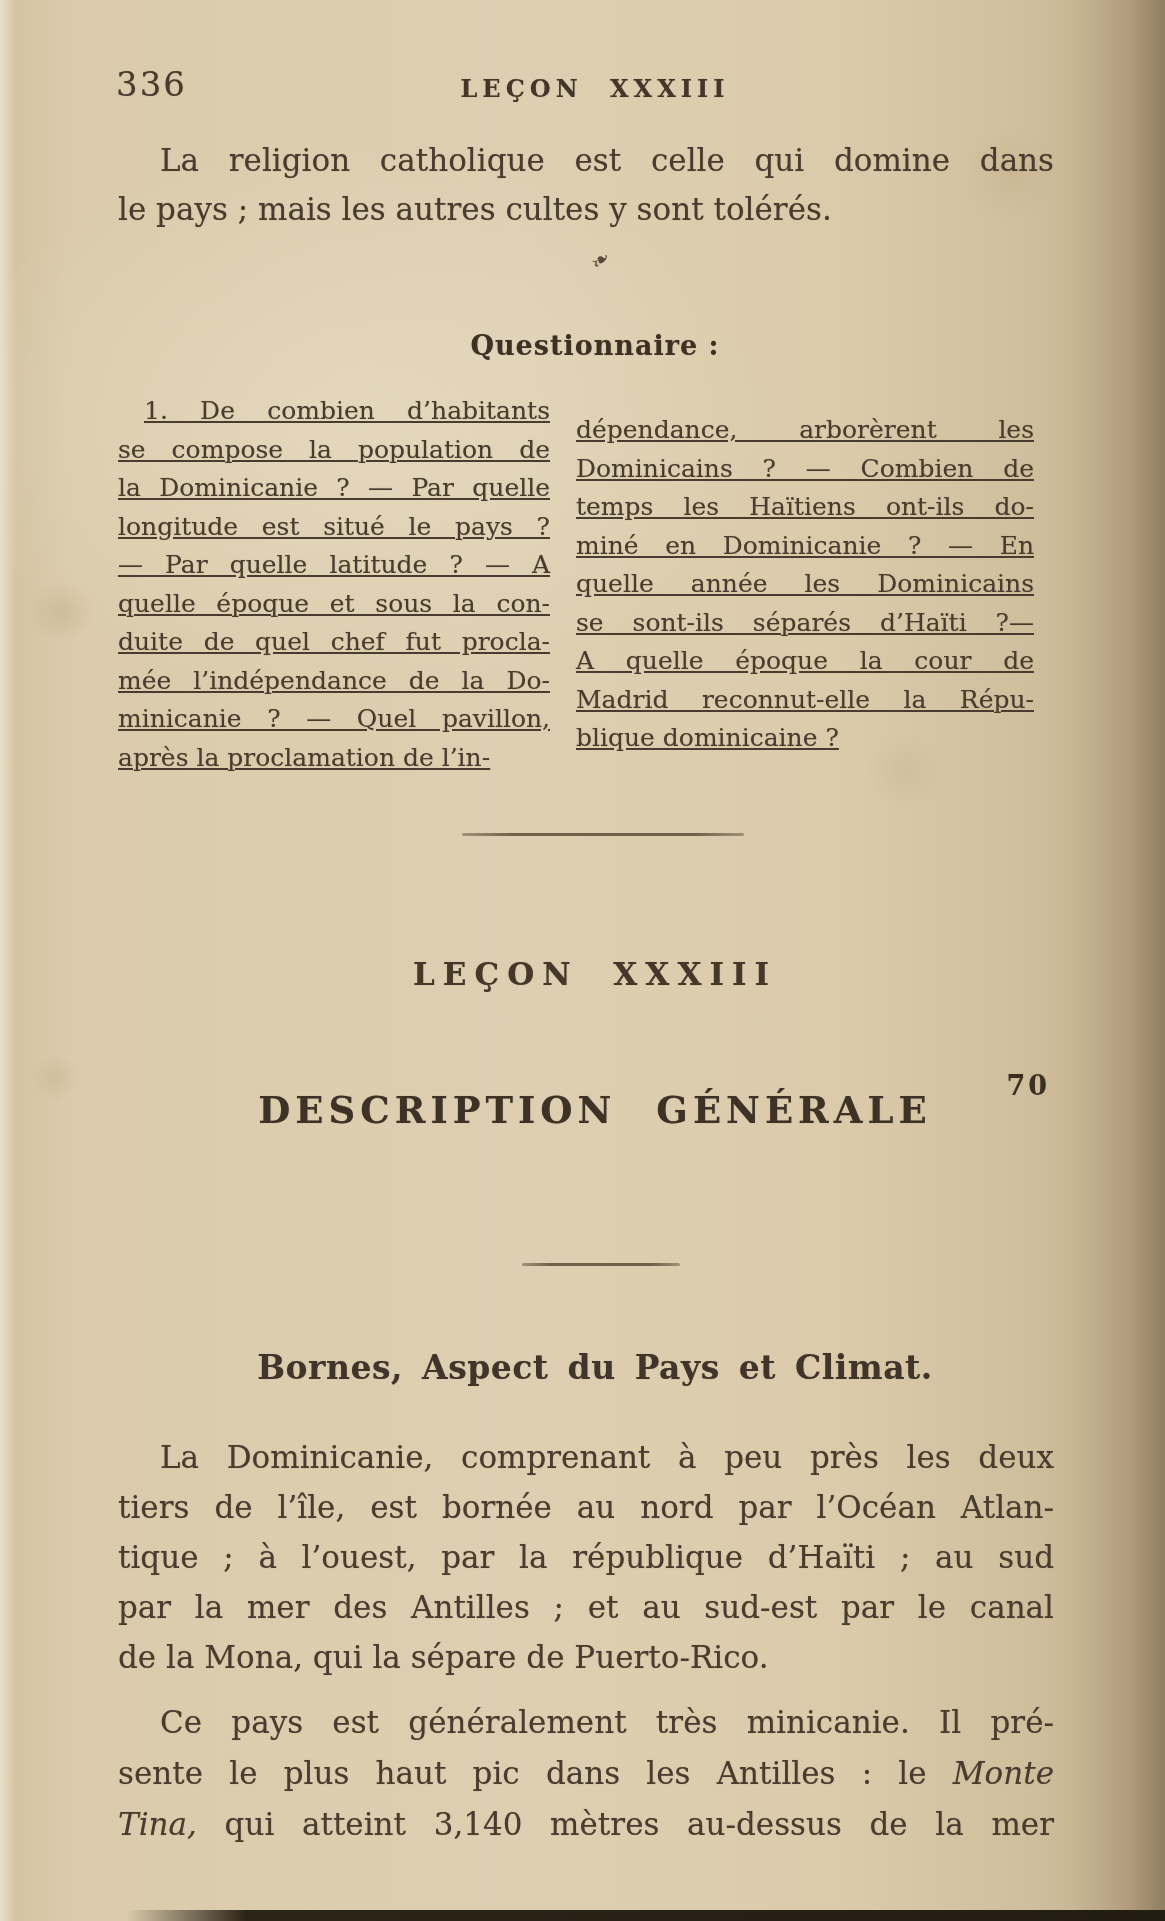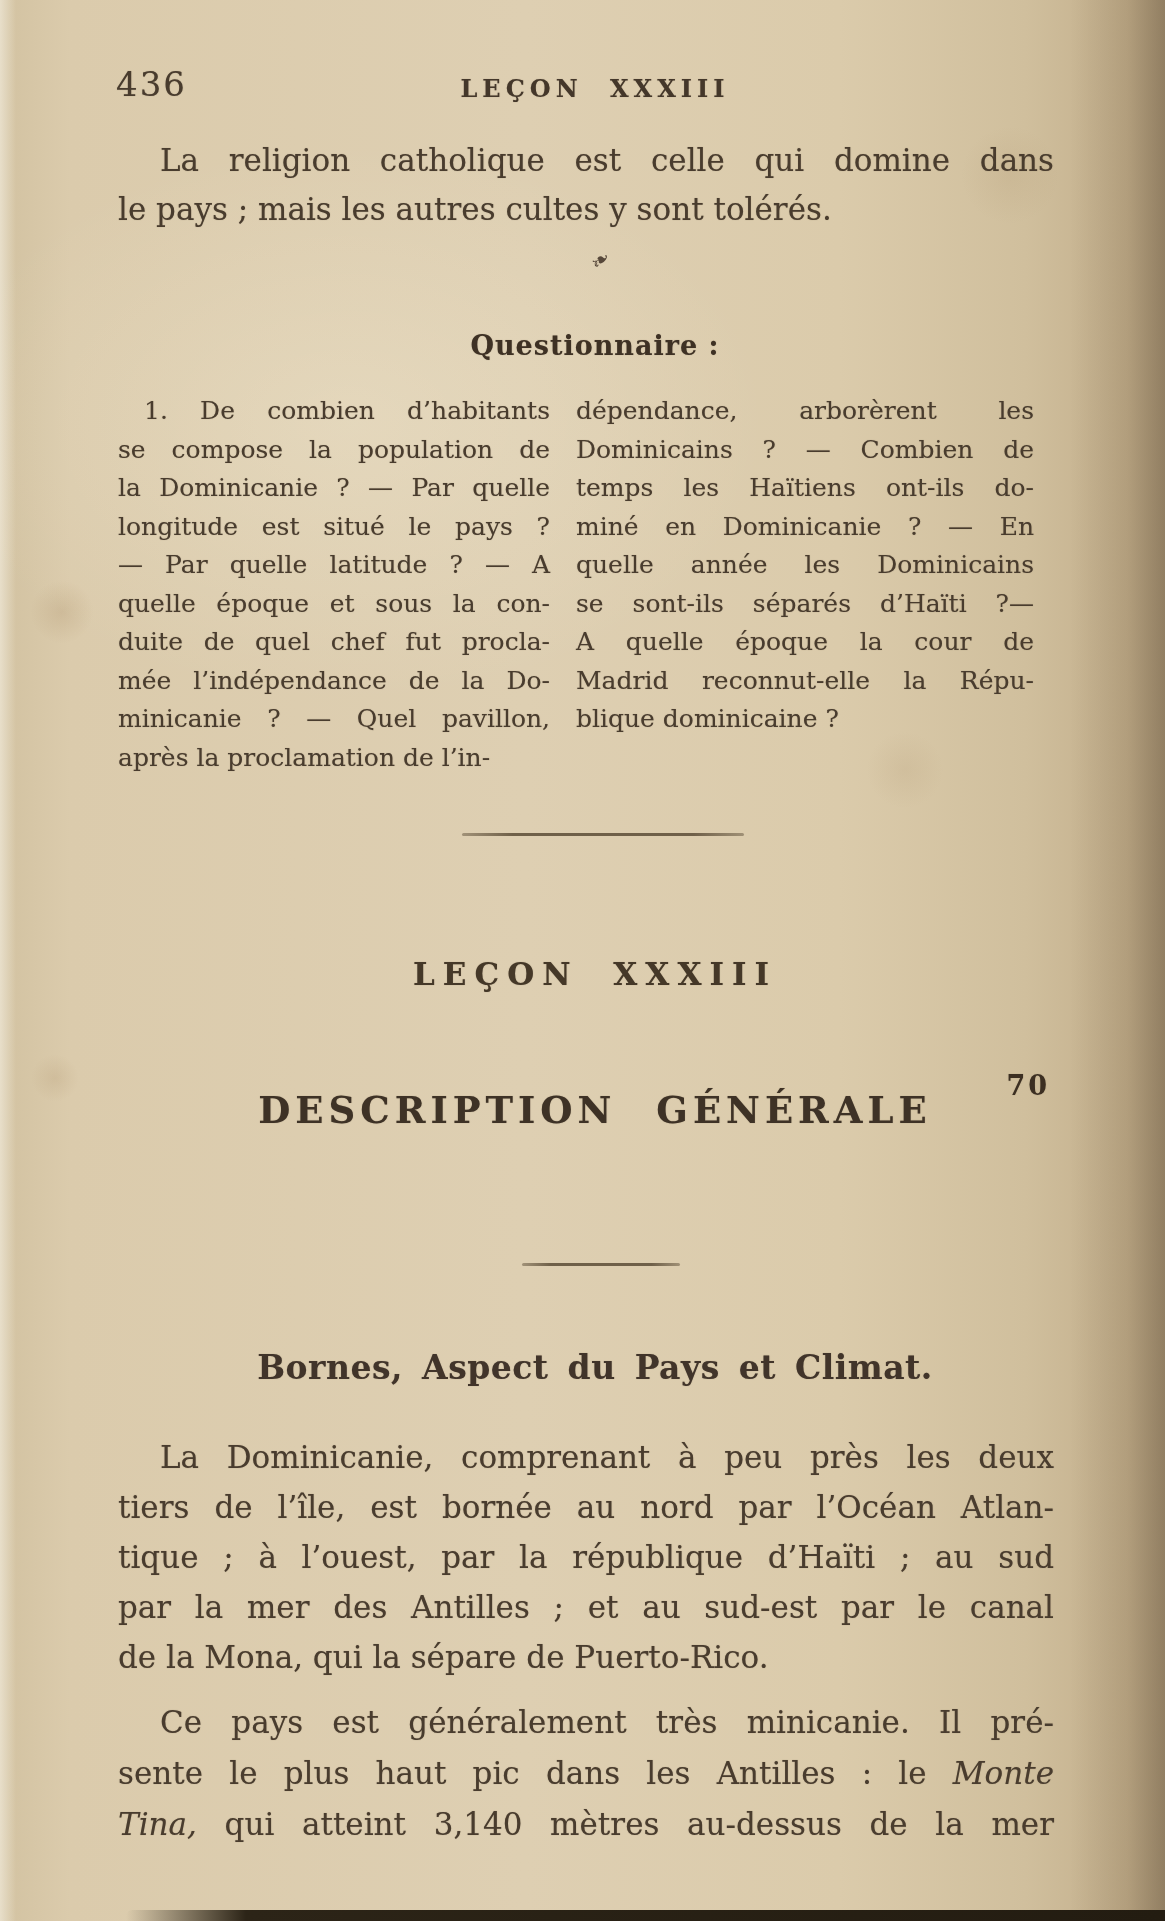--- a/index.html
+++ b/index.html
@@ -56,22 +56,22 @@
     font-size: 20px; color: #57483a;
     transform: rotate(-38deg) scaleX(1.15);
     text-shadow: none;
   }
   .q-title {
     top: 330px; font-size: 27px; font-weight: 700; letter-spacing: 1px;
     color: #3e3124;
   }
   .q-cols {
     position: absolute; left: 118px; top: 392px; width: 916px;
-    display: flex; align-items: flex-start;
-    font-size: 25px; line-height: 38.5px;
+    display: flex; align-items: center;
+    font-size: 25px; line-height: 38.5px; text-decoration: underline;
   }
   .q-col-left  { width: 432px; }
   .q-col-left .tline:first-child { text-indent: 26px; }
   .q-divider { width: 2px; background: #4e4134; margin: 4px 13px 0 11px; }
   .q-col-right { flex: 1; }
   .hrule {
     position: absolute; height: 3px;
     background: linear-gradient(90deg, rgba(111,96,73,0.55), #6f6049 18%, #6f6049 82%, rgba(111,96,73,0.55));
     border-radius: 2px;
   }
@@ -97,21 +97,21 @@
   .para1 { top: 128px; margin-top: 8px; }
 </style>
 </head>
 <body>
 
 <div class="page">
 
   <div class="edge-left"></div>
   <div class="edge-right"></div>
 
-  <div class="pageno">436</div>
+  <div class="pageno">336</div>
 
   <div class="centerband running-header">LEÇON XXXIII</div>
 
   <div class="para para1 soft-last first-indent">
       <div class="tline">La religion catholique est celle qui domine dans</div>
       <div class="tline">le pays ; mais les autres cultes y sont tolérés.</div>
     </div>
 
   <div class="ornament">❧</div>
 

